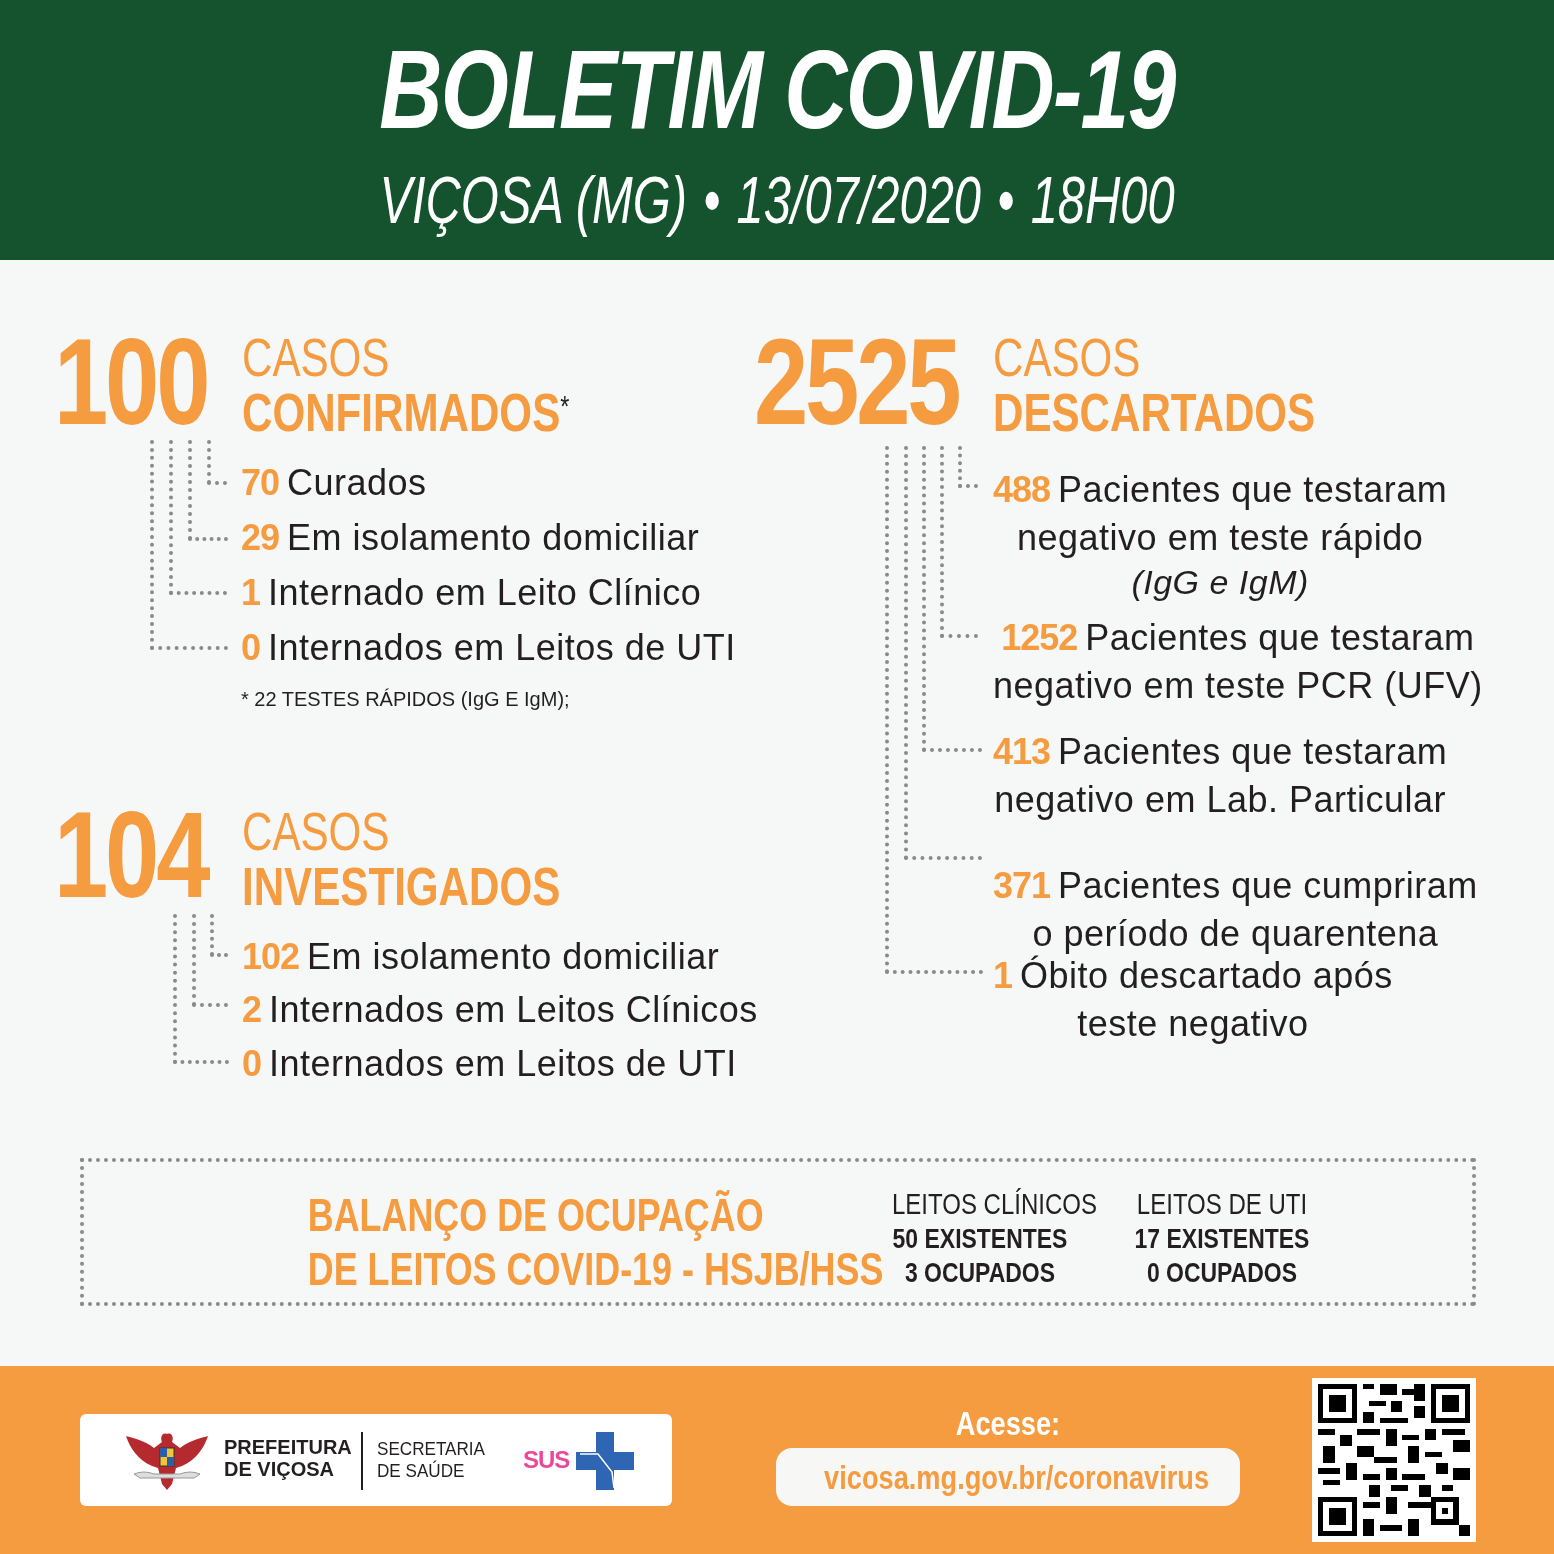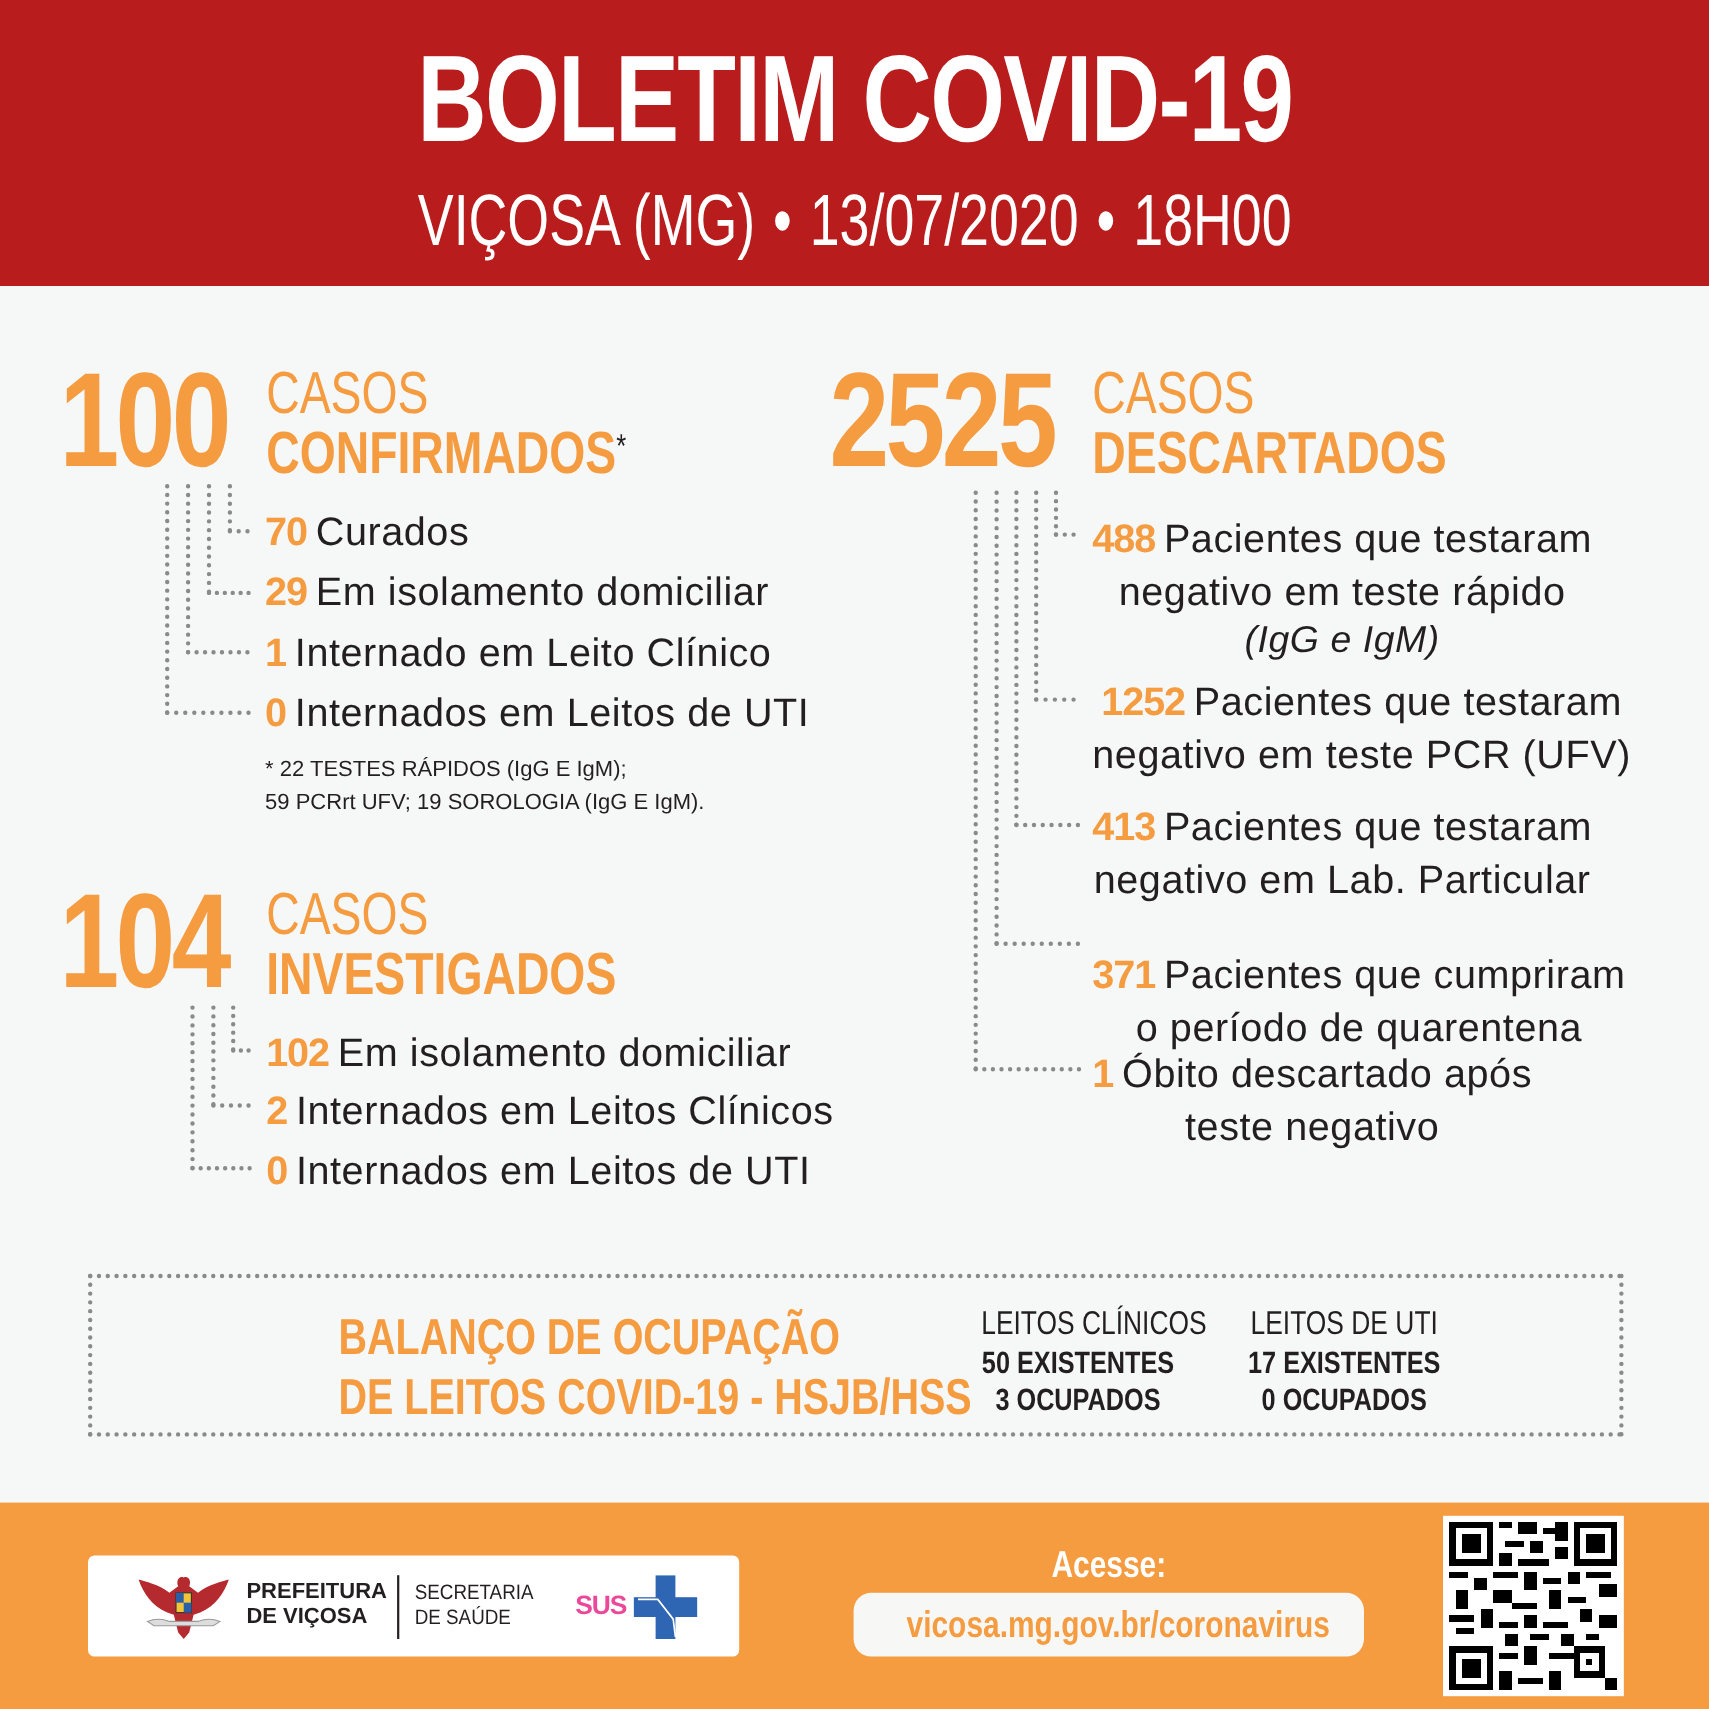--- a/index.html
+++ b/index.html
@@ -1,18 +1,18 @@
 <!DOCTYPE html>
 <html><head>
 <meta charset="utf-8">
 <style>
   * { margin:0; padding:0; box-sizing:border-box; }
   html, body { width:1554px; height:1554px; overflow:hidden; }
   body { background:#f6f7f7; font-family:"Liberation Sans", sans-serif; color:#231f20; position:relative; }
-  .header { position:absolute; left:0; top:0; width:1554px; height:260px; background:#b91c1c; text-align:center; color:#fff; }
+  .header { position:absolute; left:0; top:0; width:1554px; height:260px; background:#14532d; text-align:center; color:#fff;font-style:italic; }
   .h-title { position:absolute; left:0; right:0; top:30px; font-size:112px; font-weight:bold; letter-spacing:-2px; transform:scaleX(0.78); transform-origin:center; line-height:120px; }
   .h-sub { position:absolute; left:0; right:0; top:160px; font-size:66px; line-height:80px; transform:scaleX(0.74); transform-origin:center; white-space:nowrap; }
   .h-sub .dot { margin:0 22px; }
   .big { position:absolute; font-weight:bold; color:#f59b40; font-size:122px; line-height:110px; letter-spacing:-4px; transform:scaleX(0.8); transform-origin:left top; }
   .label { position:absolute; color:#f59b40; transform:scaleX(0.78); transform-origin:left top; white-space:nowrap; }
   .label .l1 { display:block; font-size:54px; line-height:54px; }
   .label .l2 { display:block; font-size:54px; line-height:56px; font-weight:bold; }
   .label sup { color:#231f20; font-size:30px; font-weight:normal; vertical-align:top; position:relative; top:-6px; }
 
   .item { position:absolute; font-size:36px; line-height:40px; white-space:nowrap; color:#231f20; letter-spacing:0.5px;text-align:center; }
@@ -67,21 +67,20 @@
   <div class="hline" style="left:207px;top:481px;width:20px;"></div>
 </div>
 
 <div class="item" style="left:241px;top:463px;"><span class="num">70</span><span>Curados</span></div>
 <div class="item" style="left:241px;top:518px;"><span class="num">29</span><span>Em isolamento domiciliar</span></div>
 <div class="item" style="left:241px;top:573px;"><span class="num">1</span><span>Internado em Leito Clínico</span></div>
 <div class="item" style="left:241px;top:628px;"><span class="num">0</span><span>Internados em Leitos de UTI</span></div>
 
 <div class="note">
   <div>* 22 TESTES RÁPIDOS (IgG E IgM);</div>
-  <div>59 PCRrt UFV; 19 SOROLOGIA (IgG E IgM).</div>
 </div>
 
 <div class="big" style="left:54px;top:800px;">104</div>
 <div class="label" style="left:242px;top:804px;">
   <span class="l1">CASOS</span>
   <span class="l2">INVESTIGADOS</span>
 </div>
 
 <div>
   <div class="vline" style="left:173px;top:914px;height:150px;"></div>

